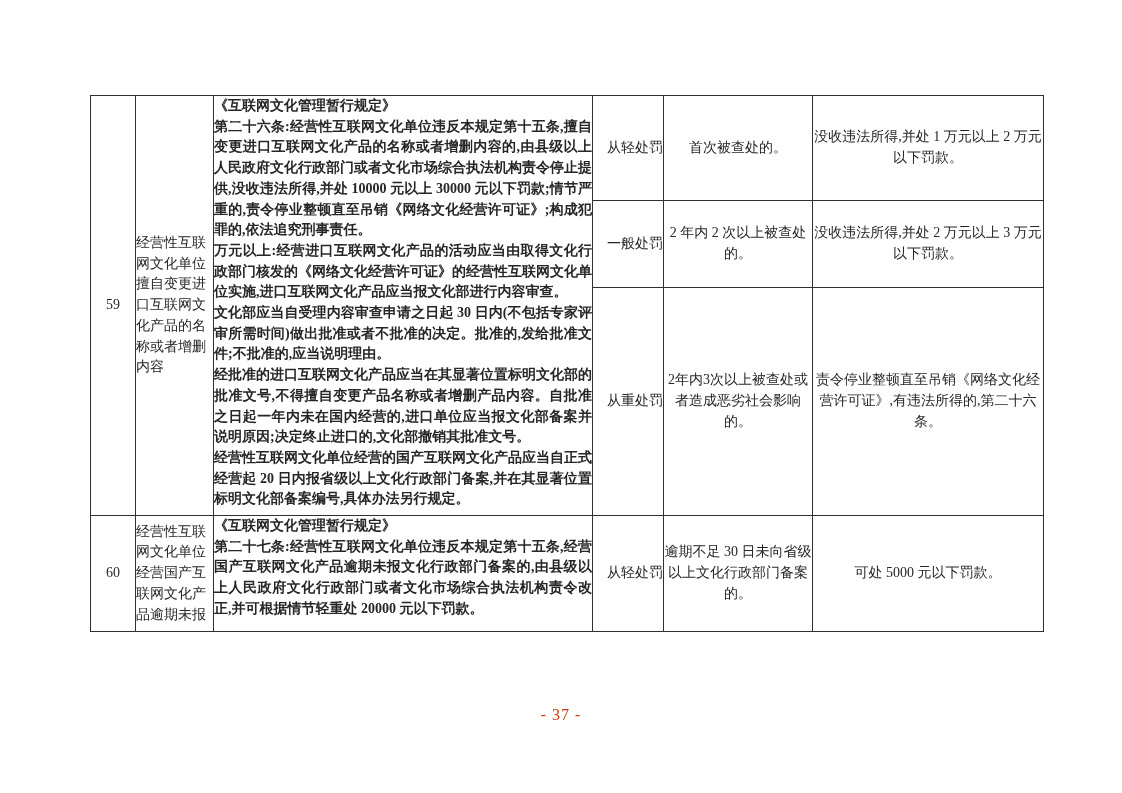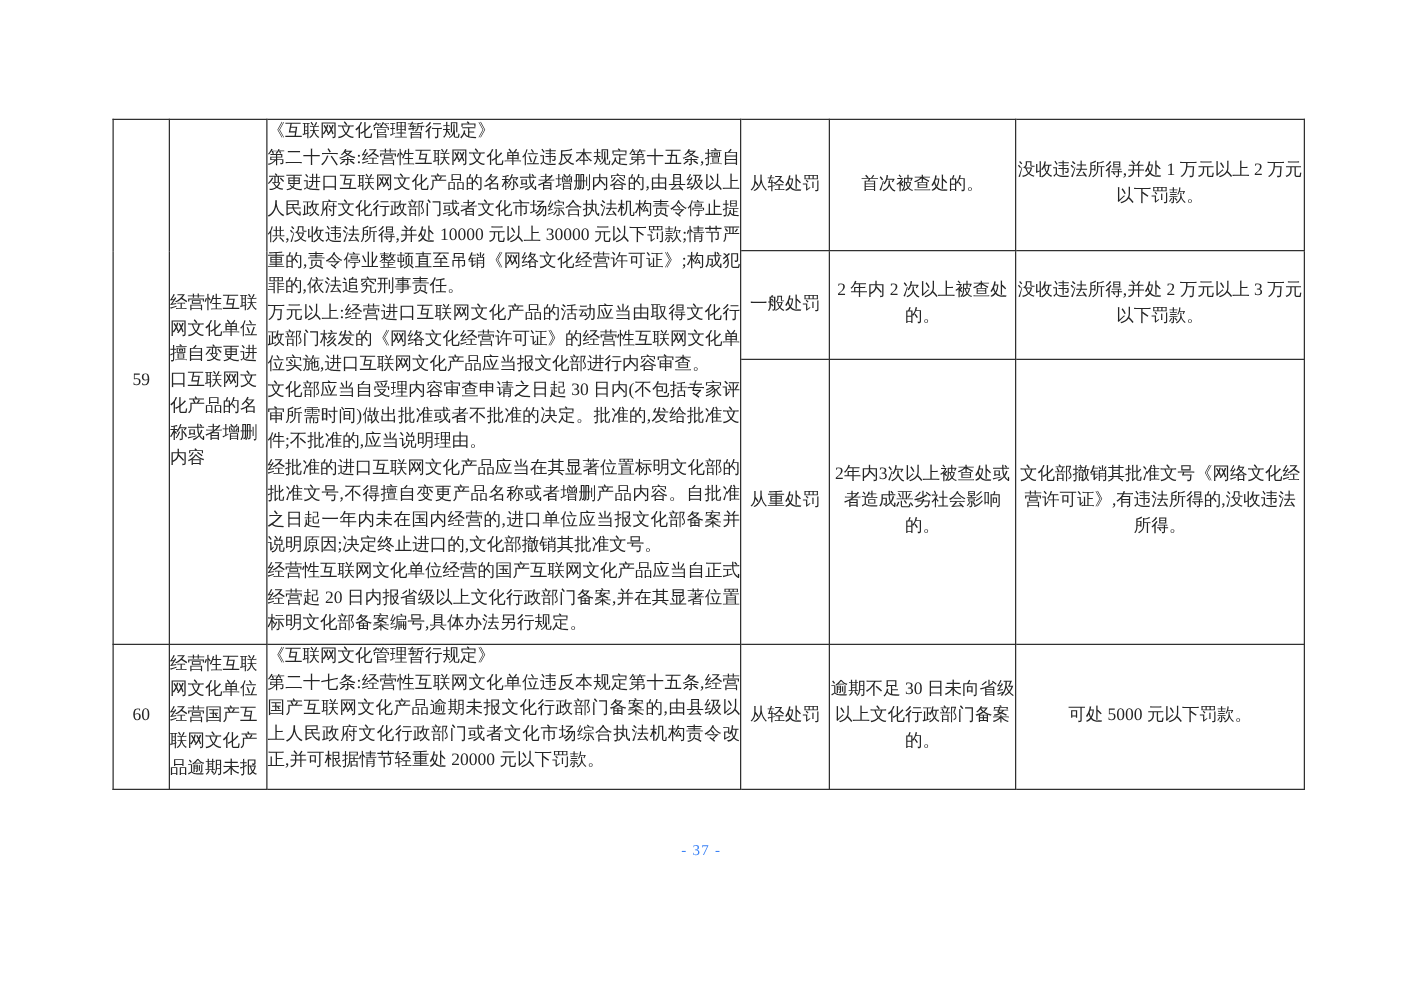--- a/index.html
+++ b/index.html
@@ -43,46 +43,47 @@
   }
   td.col-violation {
     vertical-align: middle;
     padding: 0 4px;
     text-align: left;
   }
   td.col-legal {
     vertical-align: top;
     padding: 3px 5px 2px 5px;
     text-align: justify;
+    font-weight: bold;
   }
   td.col-legal p {
     margin: 0;
   }
   td.col-level {
-    text-align: center;
+    text-align: right;
     vertical-align: middle;
   }
   td.col-cond {
     vertical-align: middle;
     padding: 2px 4px;
     text-align: center;
   }
   td.col-pen {
     vertical-align: middle;
     padding: 2px 4px;
     text-align: center;
   }
   .footer {
     position: absolute;
-    top: 673px;
+    top: 706px;
     left: 0;
     width: 100%;
     text-align: center;
-    font-size: 12px;
-    color: #3b82f6;
+    font-size: 16px;
+    color: #c2410c;
     letter-spacing: 1px;
   }
 </style>
 </head>
 <body>
 
 <div class="page">
 
   <table class="penalty-table">
     <colgroup>
@@ -110,21 +111,21 @@
         <td class="col-pen">没收违法所得,并处 1 万元以上 2 万元以下罚款。</td>
       </tr>
       <tr class="r59b">
         <td class="col-level">一般处罚</td>
         <td class="col-cond">2 年内 2 次以上被查处的。</td>
         <td class="col-pen">没收违法所得,并处 2 万元以上 3 万元以下罚款。</td>
       </tr>
       <tr class="r59c">
         <td class="col-level">从重处罚</td>
         <td class="col-cond">2年内3次以上被查处或者造成恶劣社会影响的。</td>
-        <td class="col-pen">文化部撤销其批准文号《网络文化经营许可证》,有违法所得的,没收违法所得。</td>
+        <td class="col-pen">责令停业整顿直至吊销《网络文化经营许可证》,有违法所得的,第二十六条。</td>
       </tr>
       <tr class="r60">
         <td class="col-seq">60</td>
         <td class="col-violation">经营性互联网文化单位经营国产互联网文化产品逾期未报</td>
         <td class="col-legal">
           <p>《互联网文化管理暂行规定》</p>
           <p>第二十七条:经营性互联网文化单位违反本规定第十五条,经营国产互联网文化产品逾期未报文化行政部门备案的,由县级以上人民政府文化行政部门或者文化市场综合执法机构责令改正,并可根据情节轻重处 20000 元以下罚款。</p>
         </td>
         <td class="col-level">从轻处罚</td>
         <td class="col-cond">逾期不足 30 日未向省级以上文化行政部门备案的。</td>

